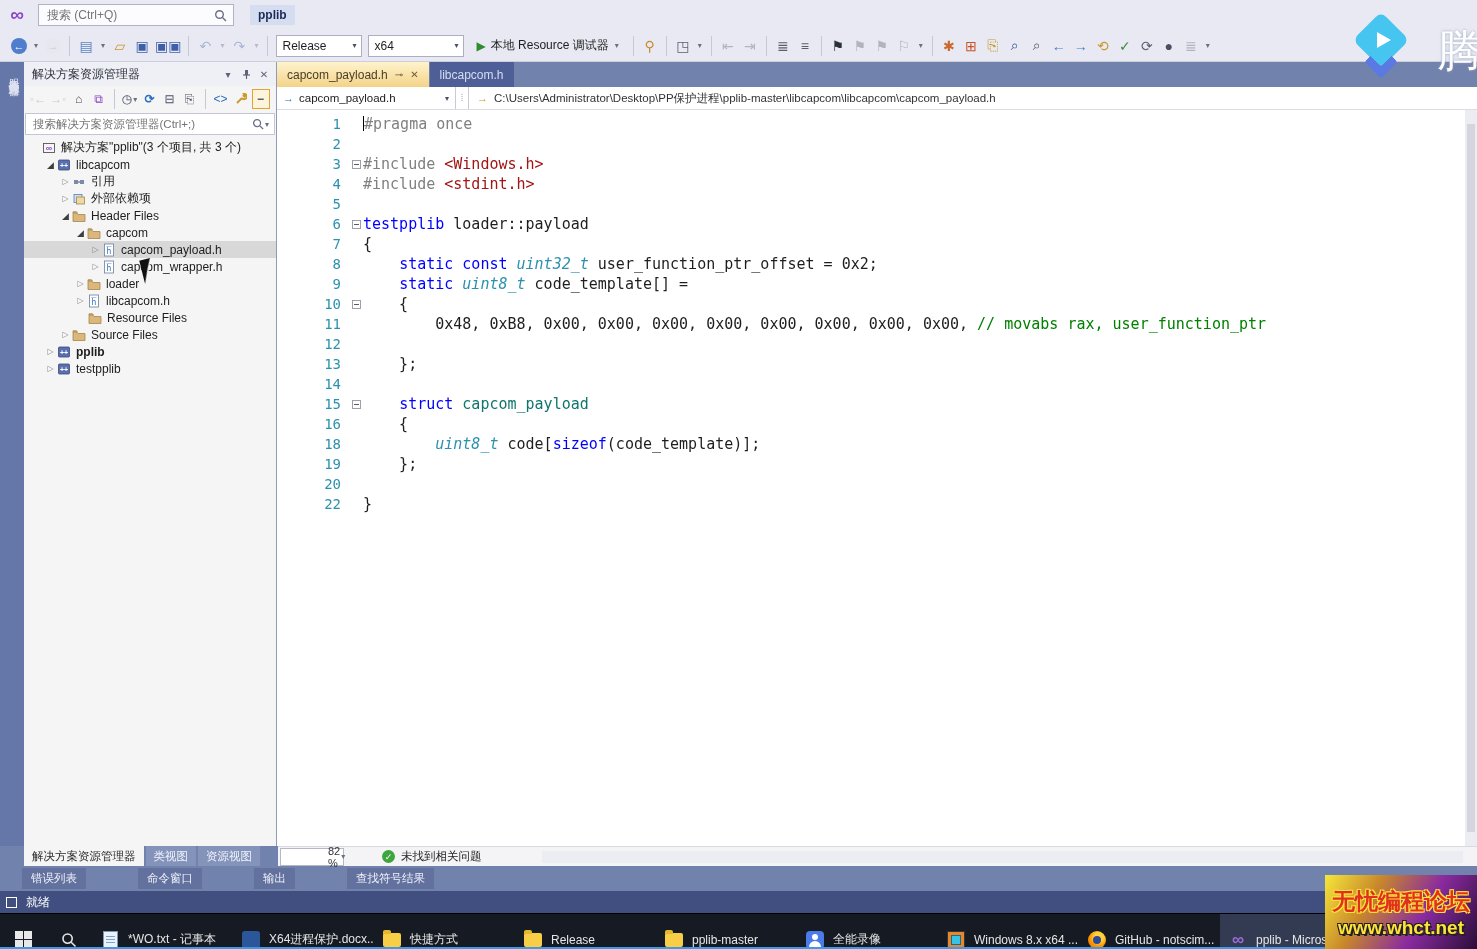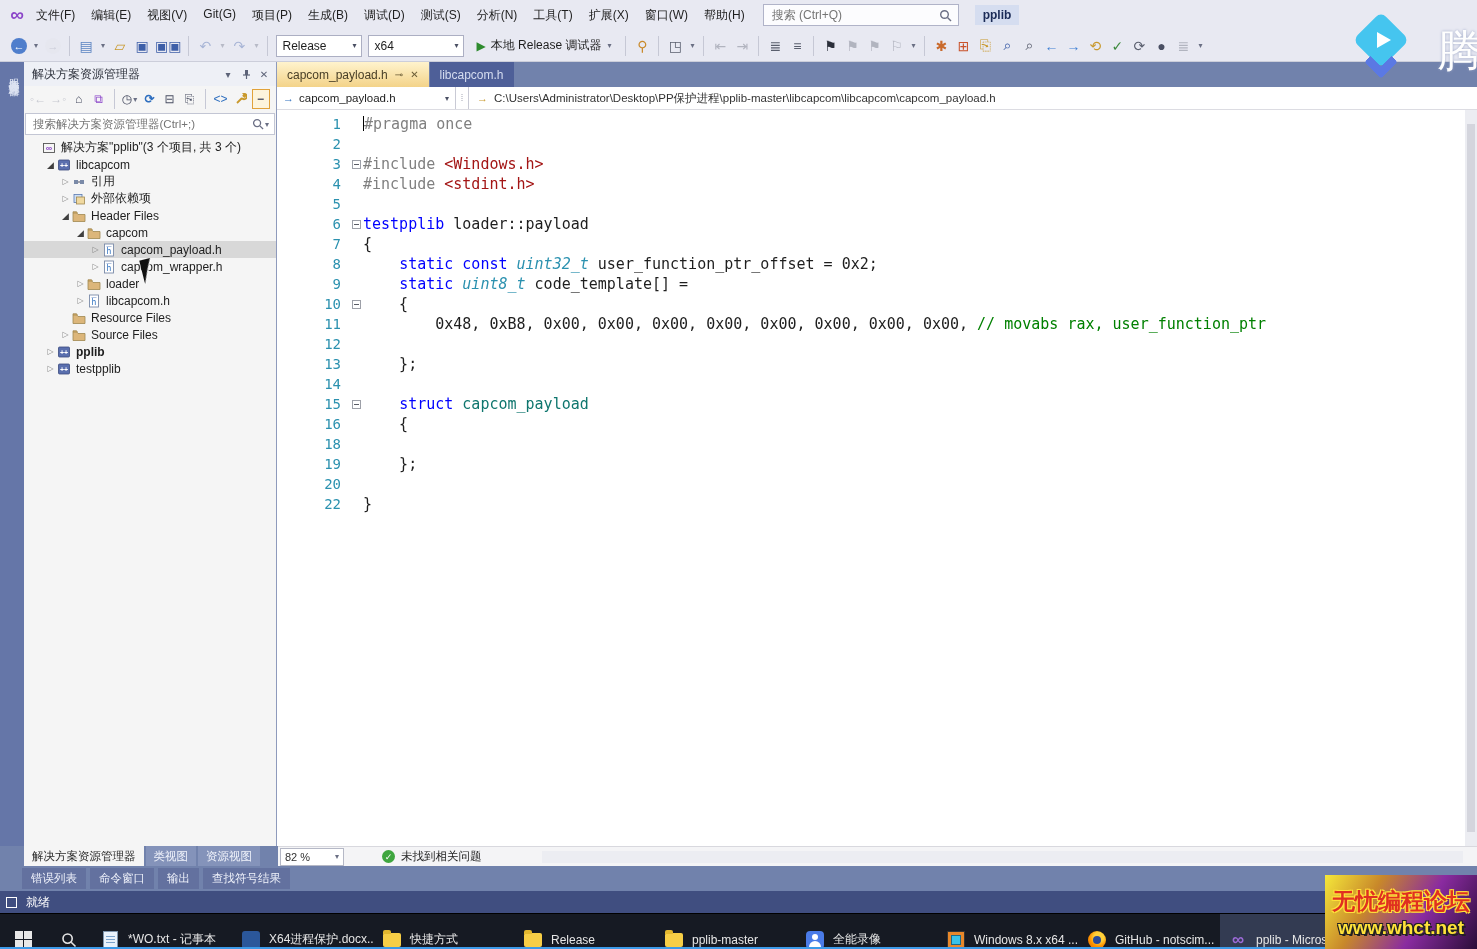--- a/index.html
+++ b/index.html
@@ -93,26 +93,26 @@
   #vscroll .thumb { position:absolute; left:2px; right:2px; top:14px; bottom:14px; background:#d4d5dd; }
 
   
   #row-a { height:20px; display:flex; }
   #panel-tabs { width:278px; background:#7182ac; display:flex; padding-left:24px; }
   .ptab { font-size:11.5px; padding:3px 8px 0 8px; white-space:nowrap; }
   .ptab.active { background:#f5f5f5; color:#2b2b2b; }
   .ptab.inactive { background:#8493ba; color:#f0f3fb; margin-left:2px; }
   #ed-status { flex:1; background:#f4f4f6; display:flex; align-items:center; border-top:1px solid #d8d8de; }
   #zoom-combo { width:64px; height:18px; margin-left:2px; background:#fff; border:1px solid #b5b8c6; display:flex; align-items:center; font-size:11px; color:#333; padding:0 4px; }
-  #zoom-combo .cv { flex:1; }
+  #zoom-combo .cv { flex:1;margin-left:43px; }
   #health { display:flex; align-items:center; margin-left:38px; font-size:11.5px; color:#1e1e1e; }
   #health .chk { width:13px; height:13px; border-radius:50%; background:#3fa63f; color:#fff; font-size:9px; display:flex; align-items:center; justify-content:center; margin-right:6px; }
   #hscroll { flex:1; height:12px; margin:0 14px 0 60px; background:#ecedf2; }
 
-  #row-b { height:25px; background:#7182ac; display:flex; align-items:center; padding-left:22px; }
+  #row-b { height:25px; background:#7182ac; display:flex; align-items:center; padding-left:22px;gap:48px; }
   .btab { font-size:11.5px; color:#eef1fa; background:#63719f; padding:3px 9px; margin-right:4px; white-space:nowrap; }
 
   #statusbar { height:22px; background:#404e80; display:flex; align-items:center; color:#fff; font-size:12px; padding-left:6px; }
   #statusbar .sq { width:11px; height:11px; border:1px solid #fff; margin-right:9px; }
 
   
   #taskbar { height:52px; background:#161a23; display:flex; align-items:stretch; border-top:1px solid #000; }
   #start-btn, #tsearch-btn { width:46px; display:flex; align-items:center; justify-content:center; }
   .win-logo { display:grid; grid-template-columns:8px 8px; grid-template-rows:8px 8px; gap:1px; }
   .win-logo div { background:#e8e8e8; }
@@ -148,35 +148,20 @@
   #wm-forum .l1 { font-size:23px; font-weight:bold; color:#e03020; text-shadow:-1px -1px 0 #ffe23a, 1px -1px 0 #ffe23a, -1px 1px 0 #ffe23a, 1px 1px 0 #ffe23a; white-space:nowrap; }
   #wm-forum .l2 { font-size:19px; font-weight:bold; color:#ffe23a; text-shadow:-1px -1px 0 #222, 1px -1px 0 #222, -1px 1px 0 #222, 2px 2px 0 #222; white-space:nowrap; }
 </style>
 </head>
 <body>
 
 <div id="screen">
 
   <div id="titlebar">
     <div id="vs-logo">∞</div>
-    <div id="menu-bar" style="display: flex;">
-        <div class="menu-item">文件(F)</div>
-        <div class="menu-item">编辑(E)</div>
-        <div class="menu-item">视图(V)</div>
-        <div class="menu-item">Git(G)</div>
-        <div class="menu-item">项目(P)</div>
-        <div class="menu-item">生成(B)</div>
-        <div class="menu-item">调试(D)</div>
-        <div class="menu-item">测试(S)</div>
-        <div class="menu-item">分析(N)</div>
-        <div class="menu-item">工具(T)</div>
-        <div class="menu-item">扩展(X)</div>
-        <div class="menu-item">窗口(W)</div>
-        <div class="menu-item">帮助(H)</div>
-      </div>
     <div id="qsearch">
       <input placeholder="搜索 (Ctrl+Q)" style="">
       <svg width="13" height="13" viewBox="0 0 13 13">
           <circle cx="5.5" cy="5.5" r="3.8" fill="none" stroke="#6b6f85" stroke-width="1.4"></circle>
           <line x1="8.5" y1="8.5" x2="12" y2="12" stroke="#6b6f85" stroke-width="1.4"></line>
         </svg>
     </div>
     <div id="solution-badge">pplib</div>
   </div>
 
@@ -199,21 +184,21 @@
       <div class="combo" style="width: 86px;">
         <span class="cv">Release</span>
         <span class="ca">▾</span>
       </div>
       <div class="combo" style="width: 96px;">
         <span class="cv">x64</span>
         <span class="ca">▾</span>
       </div>
       <div id="debug-btn">
         <span class="play">▶</span>
-        <span>本地 Release 调试器</span>
+        <span>本地 Resource 调试器</span>
         <span class="caret-sm" style="margin-left: 6px;">▾</span>
       </div>
       <div class="tsep"></div>
       <div class="ticon" style="color: rgb(201, 138, 44);">⚲</div>
       <div class="tsep"></div>
       <div class="ticon" style="color: rgb(90, 95, 110);">◳</div>
       <div class="ticon" style="color: rgb(106, 111, 132); font-size: 8px; min-width: 10px;">▾</div>
       <div class="tsep"></div>
       <div class="ticon grayed" style="color: rgb(90, 95, 110);">⇤</div>
       <div class="ticon grayed" style="color: rgb(90, 95, 110);">⇥</div>
@@ -386,21 +371,21 @@
             <span class="arrow">▷</span>
             <span class="ticn">
               <svg width="14" height="14" viewBox="0 0 14 14">
                 <rect x="2.5" y="1" width="9" height="12" fill="#fff" stroke="#7a8aa8" stroke-width=".9"></rect>
                 <text x="7" y="11" font-size="8" fill="#2b6fbf" text-anchor="middle" font-family="monospace">h</text>
                 <line x1="4.5" y1="3.5" x2="9.5" y2="3.5" stroke="#9db4d8" stroke-width=".8"></line>
               </svg>
             </span>
             <span class="lbl">libcapcom.h</span>
           </div>
-          <div class="trow" style="padding-left: 36px;">
+          <div class="trow" style="padding-left: 52px;">
             <span class="arrow"></span>
             <span class="ticn">
               <svg width="14" height="14" viewBox="0 0 14 14">
                 <path d="M1 4 h4 l1 1.5 h7 v7 H1 z" fill="#dcb67a" stroke="#a08850" stroke-width=".8"></path>
                 <path d="M1 4 v-1.2 h3.6 l.8 1.2" fill="#c9a45f" stroke="#a08850" stroke-width=".8"></path>
               </svg>
             </span>
             <span class="lbl">Resource Files</span>
           </div>
           <div class="trow" style="padding-left: 36px;">
@@ -544,20 +529,21 @@
               <pre><span class="id">    </span><span class="kw">struct</span><span class="ty"> capcom_payload</span></pre>
             </div>
             <div class="cl">
               <span class="ln">16</span>
               <span class="fm"></span>
               <pre><span class="id">    {</span></pre>
             </div>
             <div class="cl">
               <span class="ln">18</span>
               <span class="fm"></span>
+              <pre><span class="id">        </span><span class="tyi">uint8_t</span><span class="id"> code[</span><span class="kw">sizeof</span><span class="id">(code_template)];</span></pre>
             </div>
             <div class="cl">
               <span class="ln">19</span>
               <span class="fm"></span>
               <pre><span class="id">    };</span></pre>
             </div>
             <div class="cl">
               <span class="ln">20</span>
               <span class="fm"></span>
               <pre></pre>

